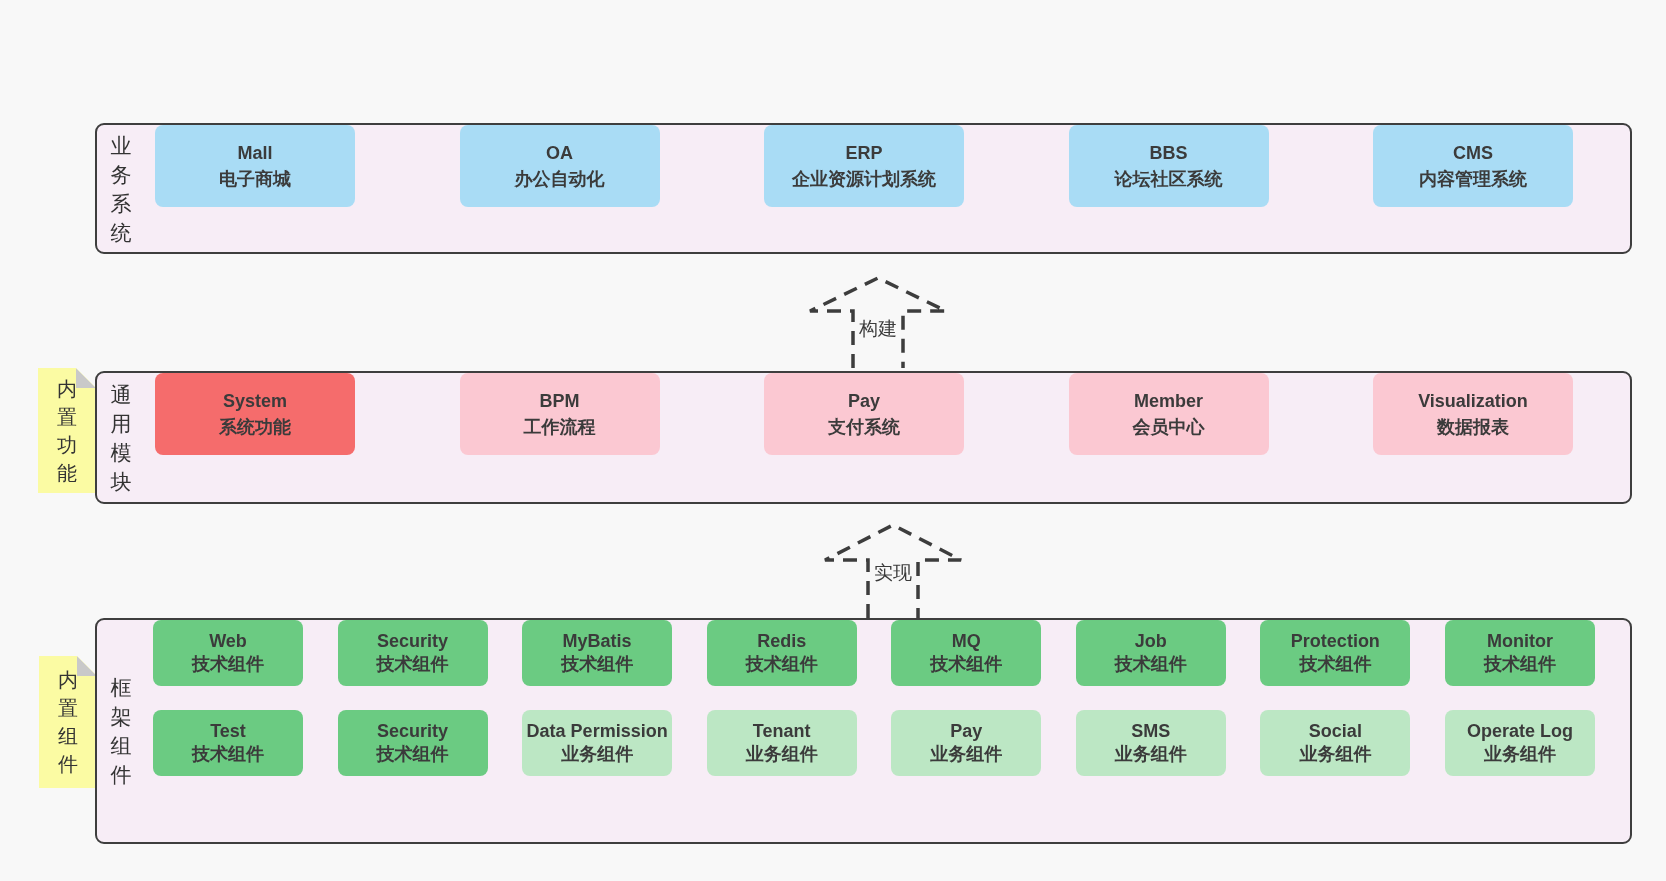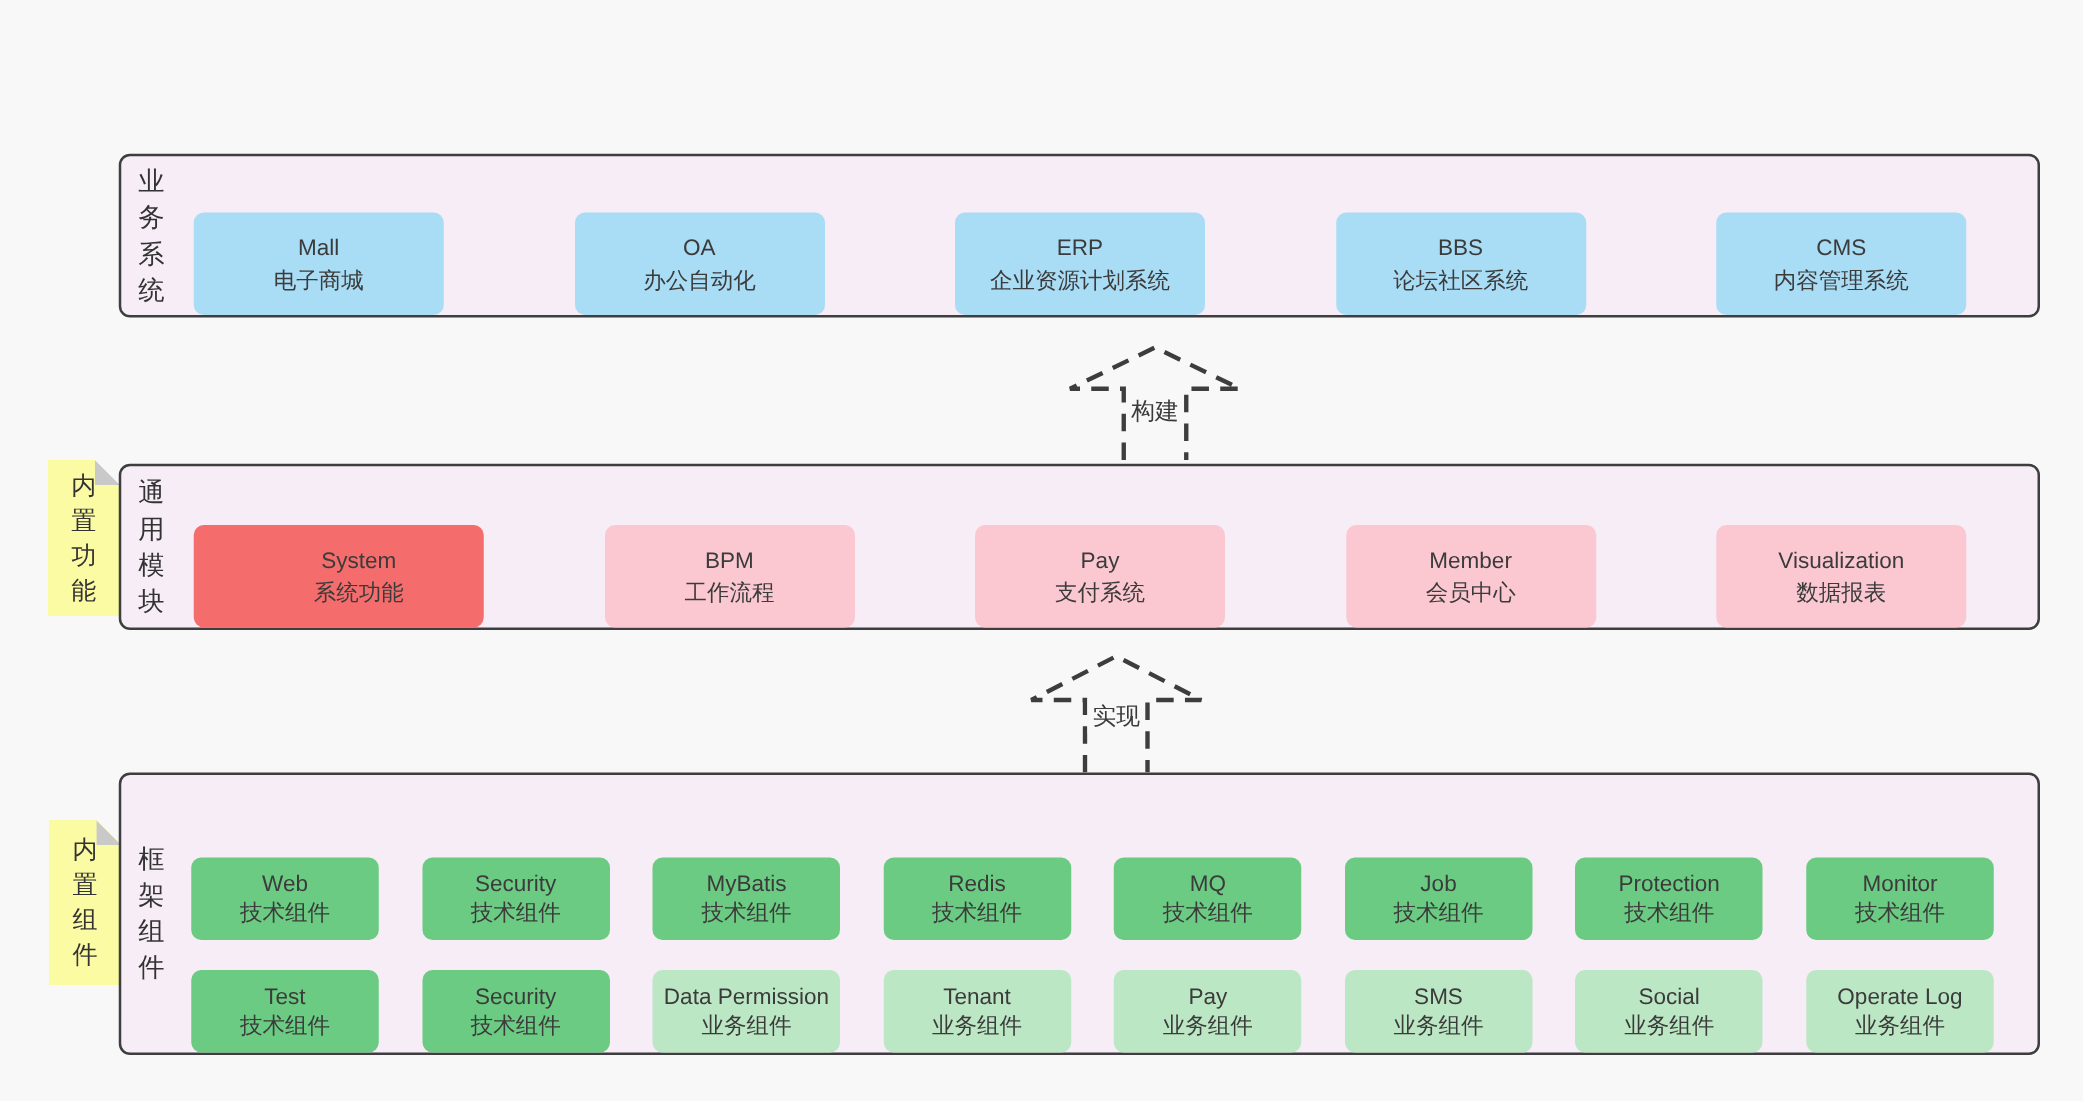--- a/index.html
+++ b/index.html
@@ -26,34 +26,34 @@
   #band-1{top:371px;height:133px;}
   #band-2{top:618px;height:226px;}
   .band-label{
     position:absolute;left:11px;top:50%;
     transform:translateY(-50%);
     display:flex;flex-direction:column;align-items:center;
     width:26px;font-size:21px;line-height:29px;color:#333;
   }
   .band-rows{
     position:absolute;top:0;bottom:0;left:58px;right:57px;
-    display:flex;flex-direction:column;justify-content:flex-end;gap:24px;
+    display:flex;flex-direction:column;justify-content:flex-start;gap:24px;font-weight:bold;
   }
   #band-2 .band-rows{left:56px;right:35px;}
   .band-row{display:flex;justify-content:space-between;}
   
   .box{
     width:200px;height:82px;border-radius:8px;
     display:flex;flex-direction:column;align-items:center;justify-content:center;
     text-align:center;color:var(--text,#3b3b3b);
     font-size:18px;line-height:26px;
   }
   #band-2 .box{width:150px;height:66px;line-height:23px;}
   .box.blue{background:var(--c-blue,#a9dcf5);}
-  .box.red{background:var(--c-red,#f56c6c);padding-left:32px;}
+  .box.red{background:var(--c-red,#f56c6c);}
   .box.pink{background:var(--c-pink,#fbc8d2);}
   .box.green-dark{background:var(--c-green-dark,#6bcb82);}
   .box.green-light{background:var(--c-green-light,#bce7c4);}
   
   .sticky{
     position:absolute;width:58px;
     background:var(--sticky-bg,#fbfba3);
     z-index:1;
     clip-path:polygon(0 0,calc(100% - 20px) 0,100% 20px,100% 100%,0 100%);
   }
@@ -64,21 +64,21 @@
     background:var(--fold,#c9c9c9);
     clip-path:polygon(0 0,100% 100%,0 100%);
   }
   .sticky-label{
     position:absolute;left:50%;top:50%;transform:translate(-50%,-50%);
     display:flex;flex-direction:column;align-items:center;
     font-size:20px;line-height:28px;color:#333;
   }
   
   .arrow{position:absolute;z-index:1;}
-  #arrow-0{left:853px;top:275px;width:142px;height:93px;}
+  #arrow-0{left:807px;top:275px;width:142px;height:93px;}
   #arrow-1{left:822px;top:519px;width:142px;height:99px;}
   .arrow svg{display:block;width:100%;height:100%;}
   .arrow path{
     fill:none;stroke:#3d3d3d;stroke-width:3.5;
     stroke-dasharray:14 9;
   }
   .arrow-label{
     position:absolute;left:50%;top:40px;transform:translateX(-50%);
     background:var(--page-bg,#f8f8f8);
     padding:1px 4px;font-size:19px;color:#3b3b3b;white-space:nowrap;

